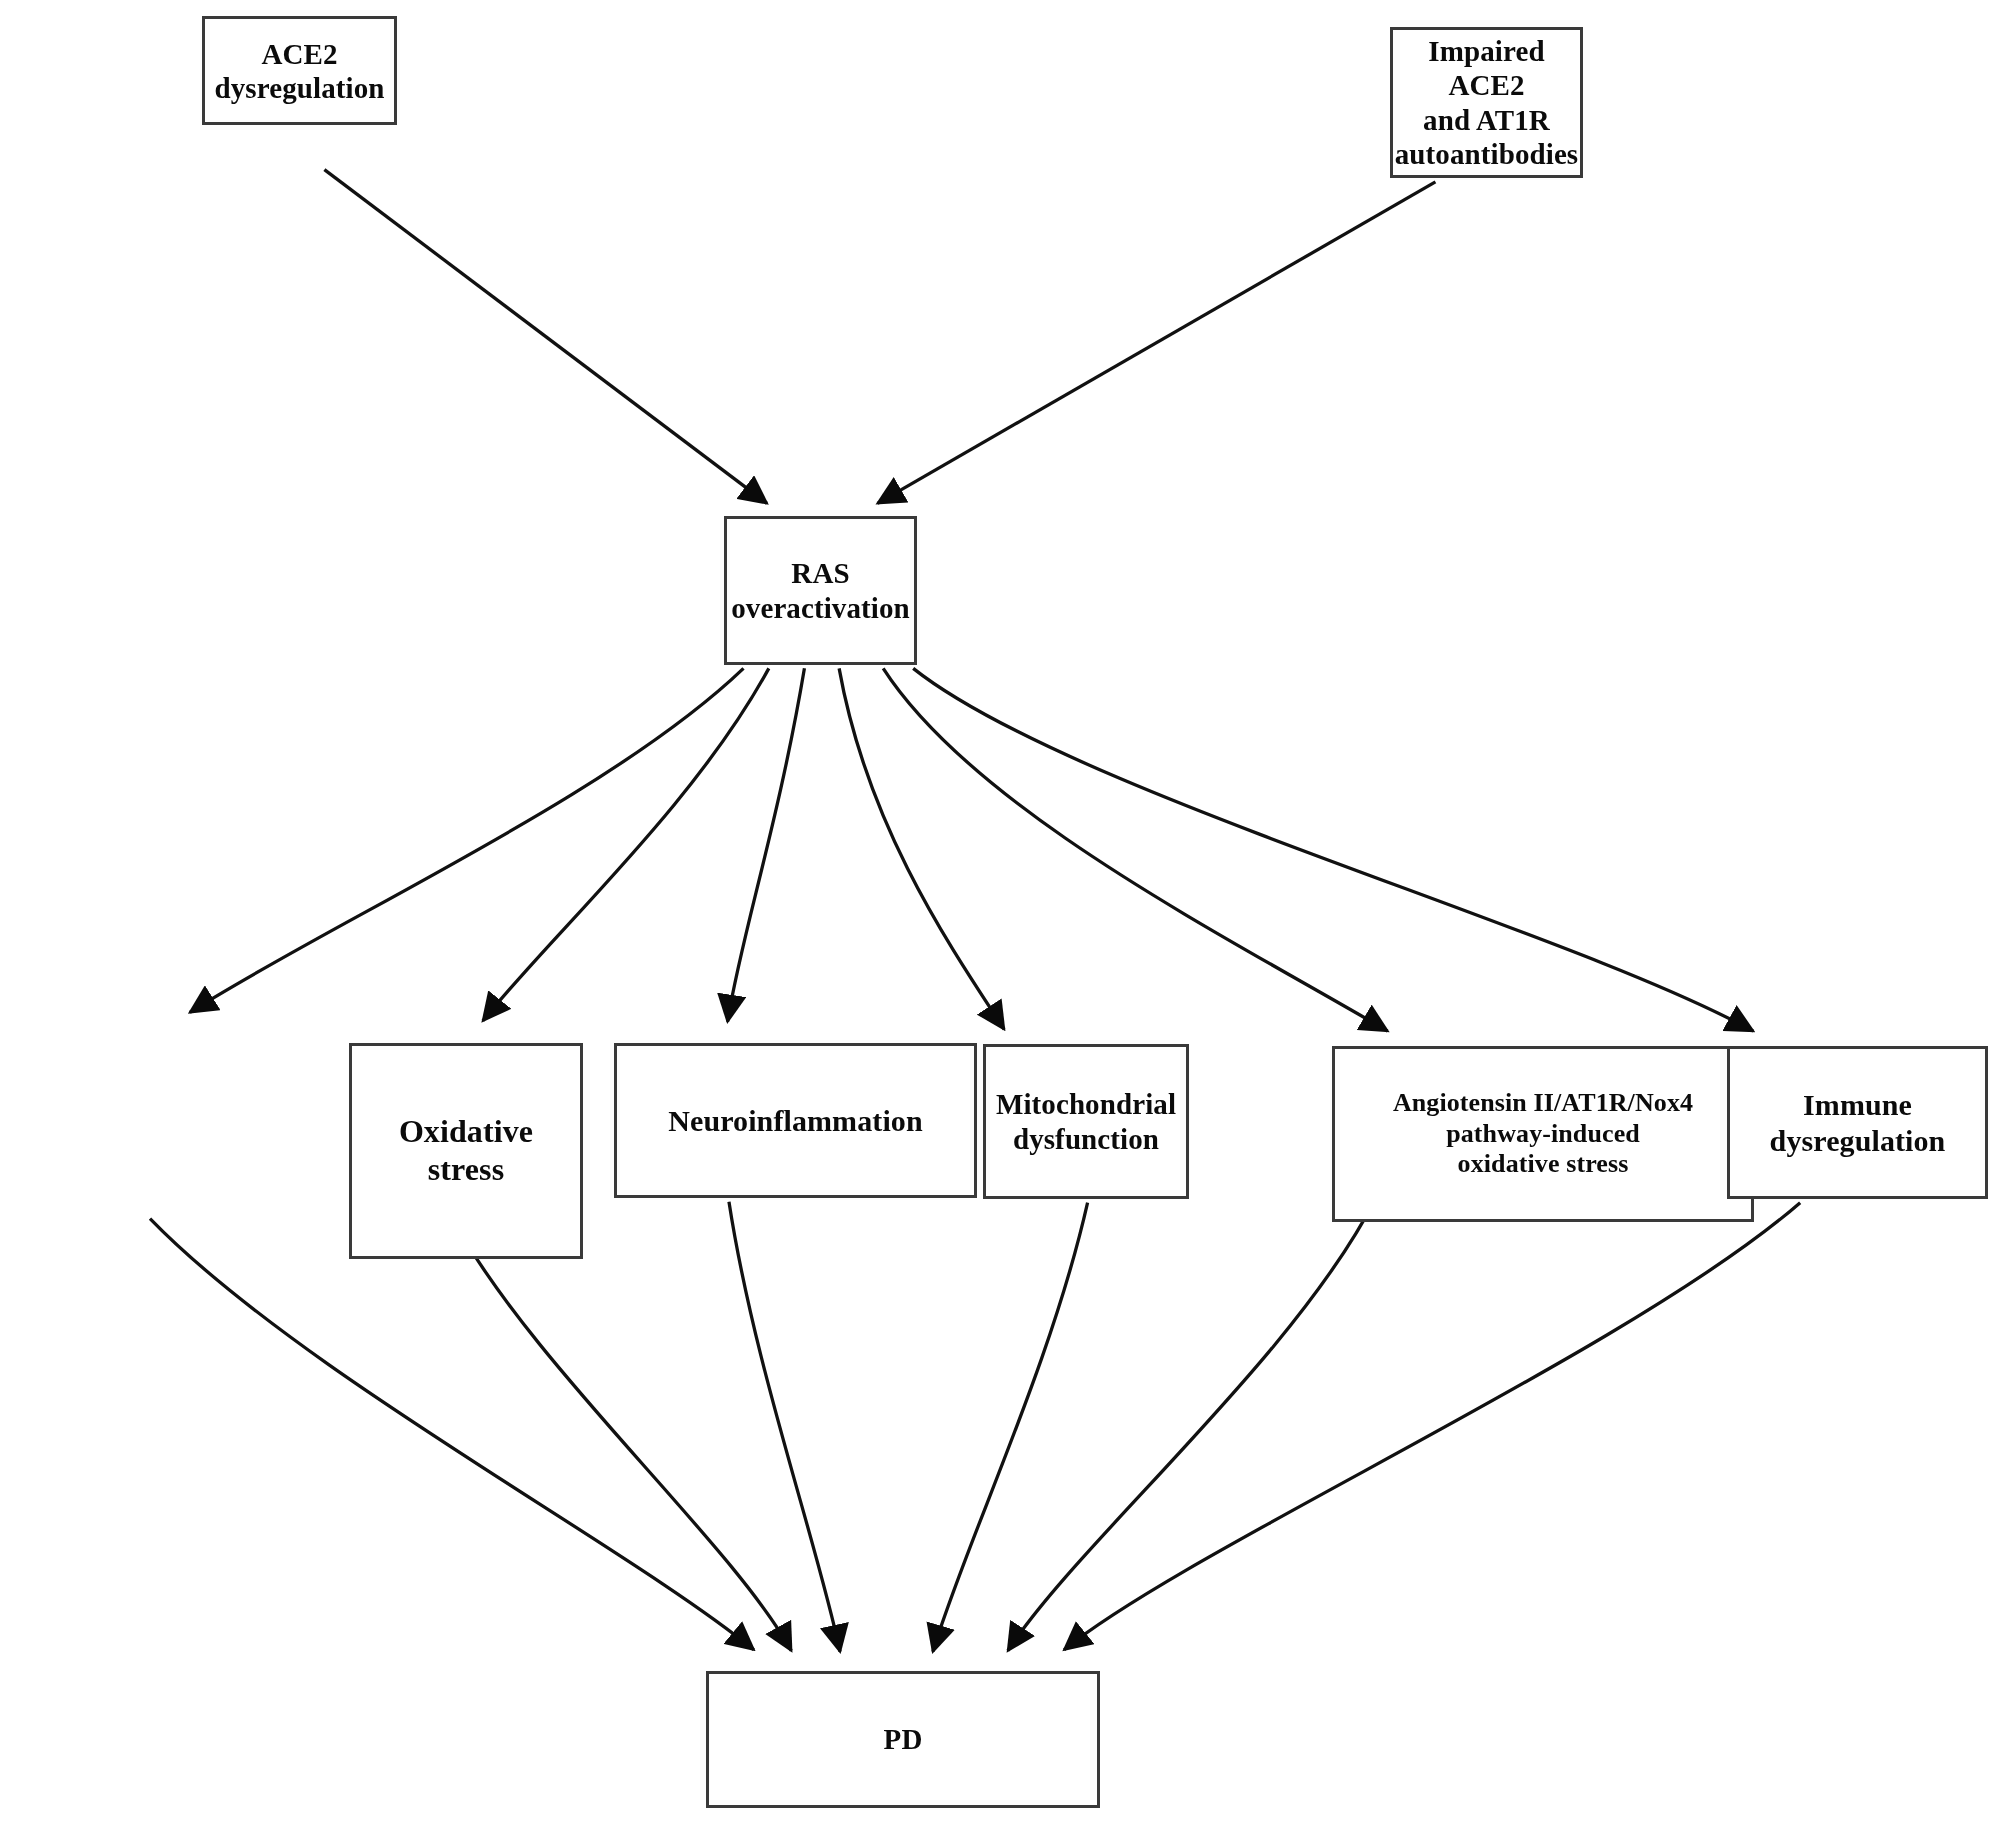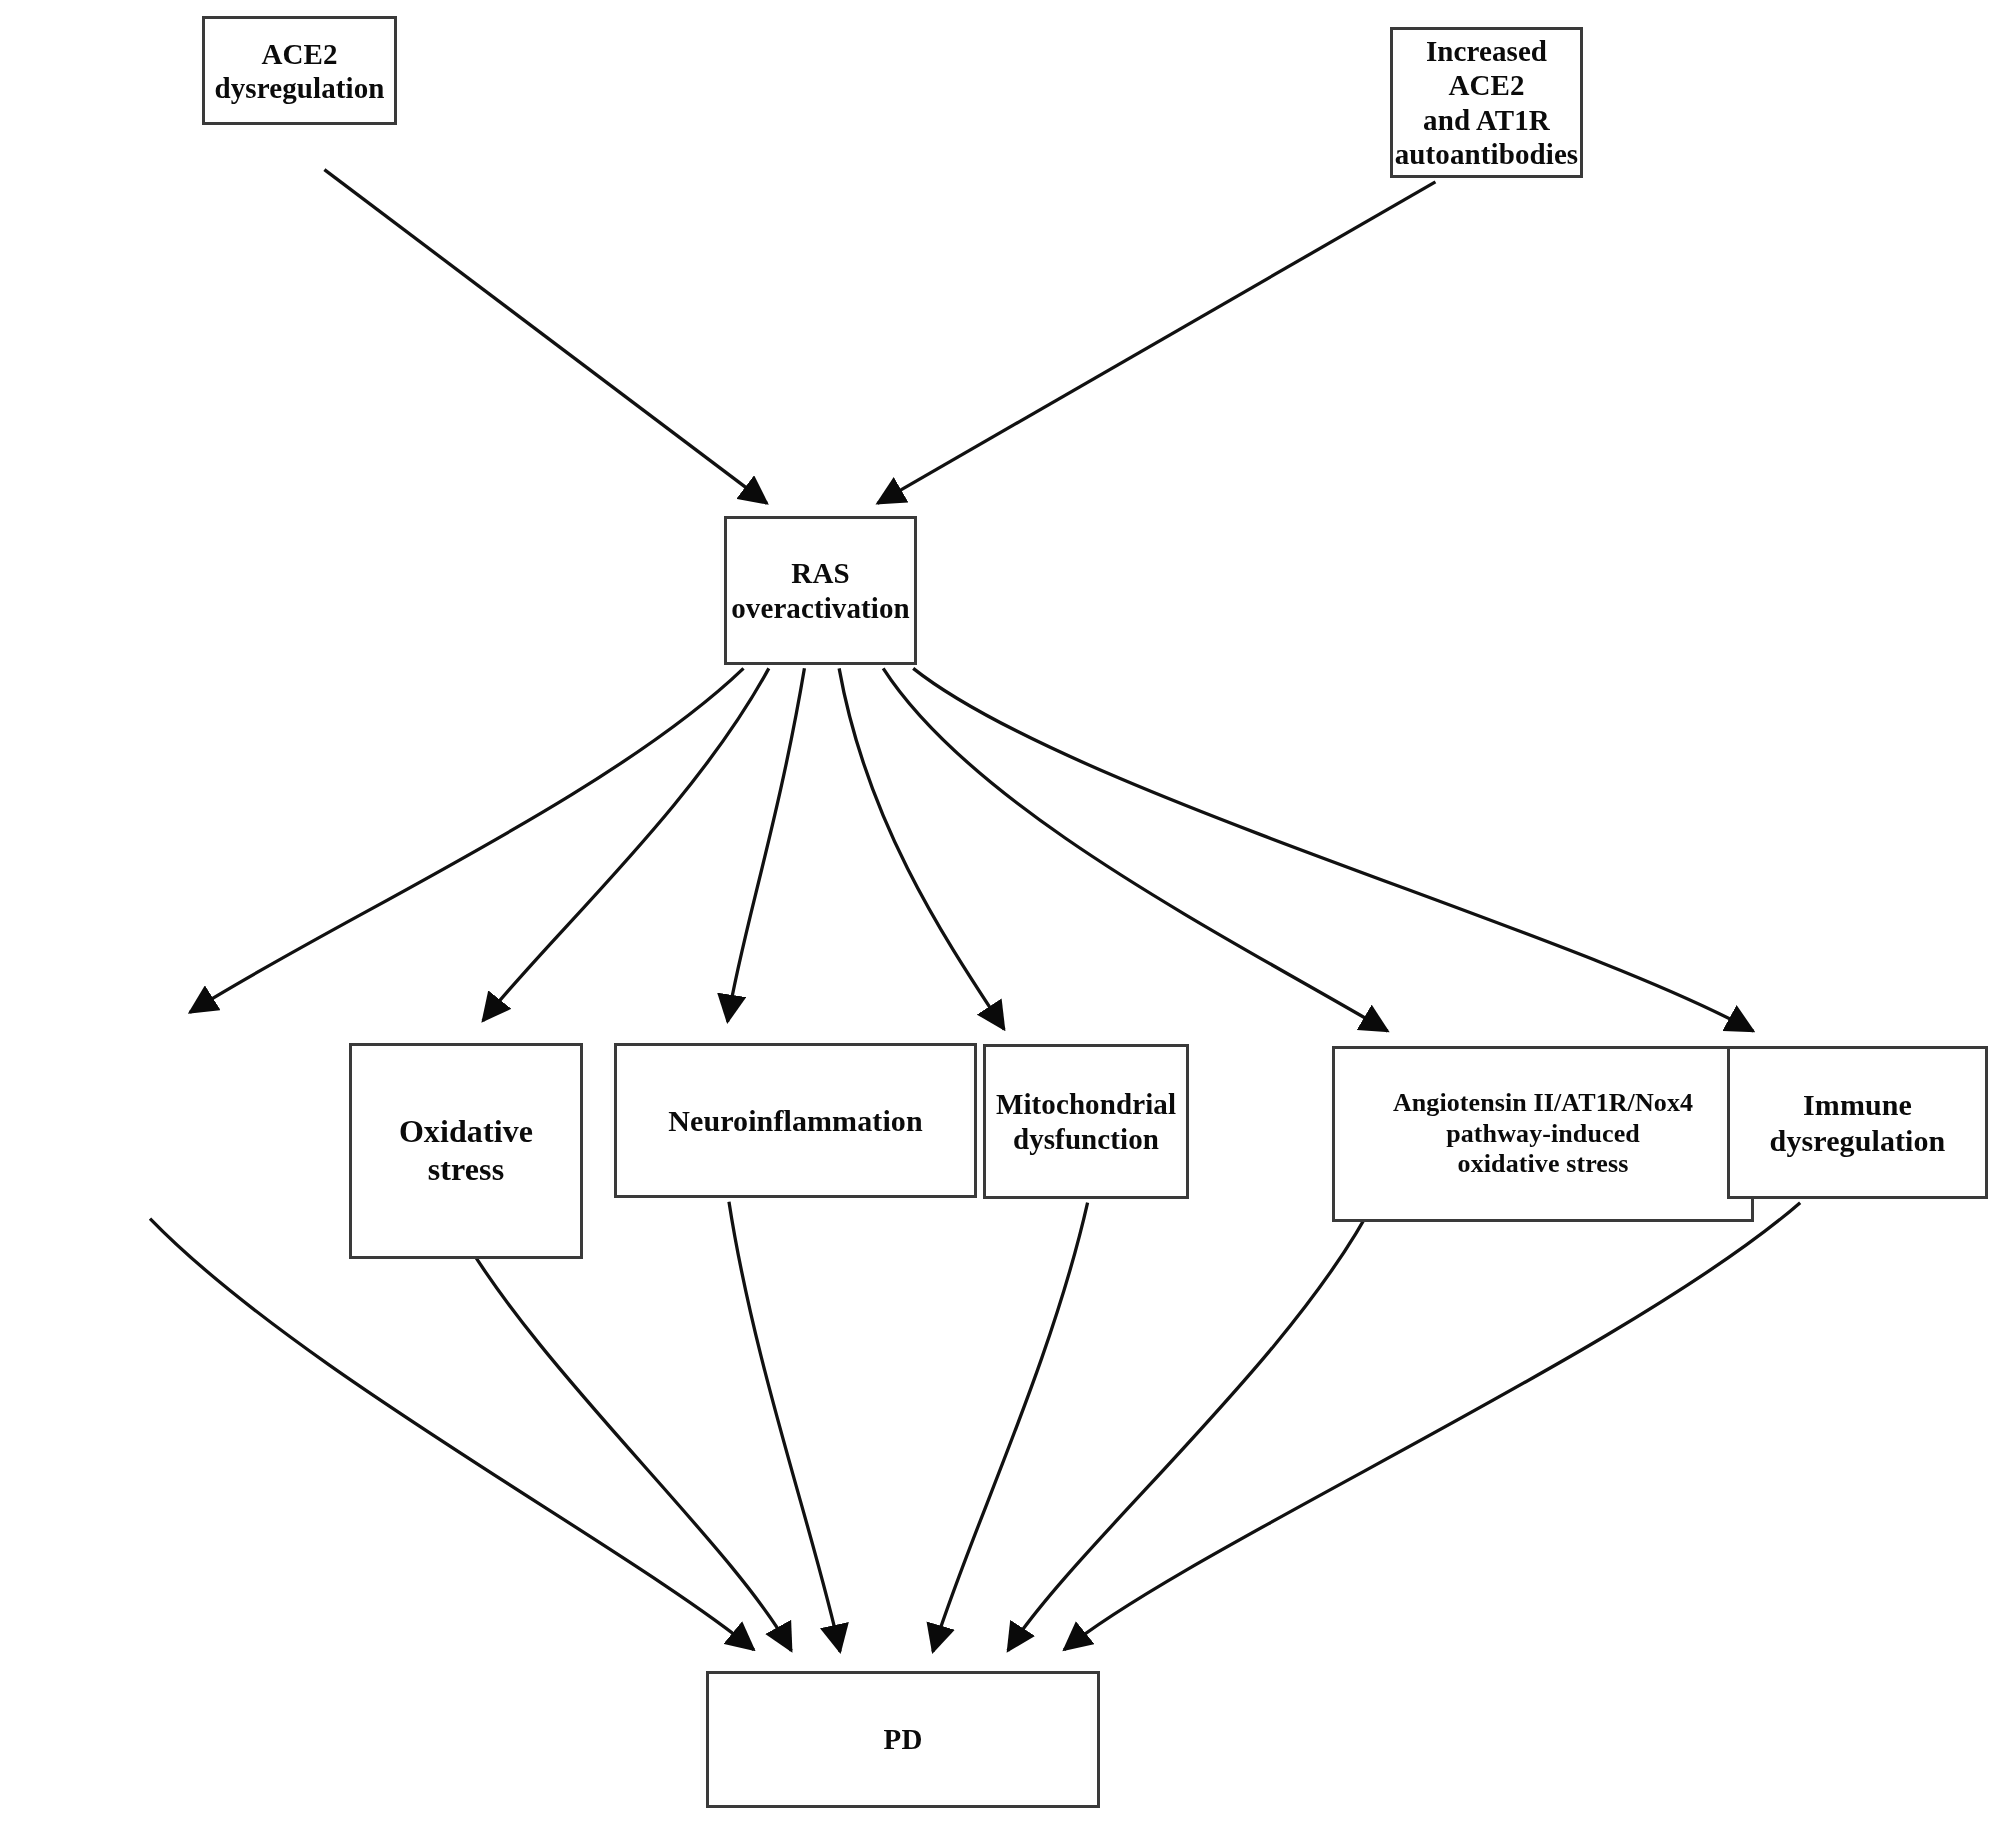--- a/index.html
+++ b/index.html
@@ -65,21 +65,21 @@
       <path d="M 2935 2556 C 2760 2900 2300 3290 2150 3522"></path>
       <path d="M 3840 2566 C 3480 2880 2540 3300 2270 3520"></path>
     </g>
   </svg>
 
   <div class="node" id="node-ace2-dysregulation">
     <span class="lbl">ACE2 dysregulation</span>
   </div>
 
   <div class="node" id="node-increased-ace2-at1r-autoantibodies">
-    <span class="lbl">Increased ACE2
+    <span class="lbl">Impaired ACE2
 and AT1R
 autoantibodies</span>
   </div>
 
   <div class="node" id="node-ras-overactivation">
     <span class="lbl">RAS overactivation</span>
   </div>
 
 
   <div class="node" id="node-oxidative-stress">

